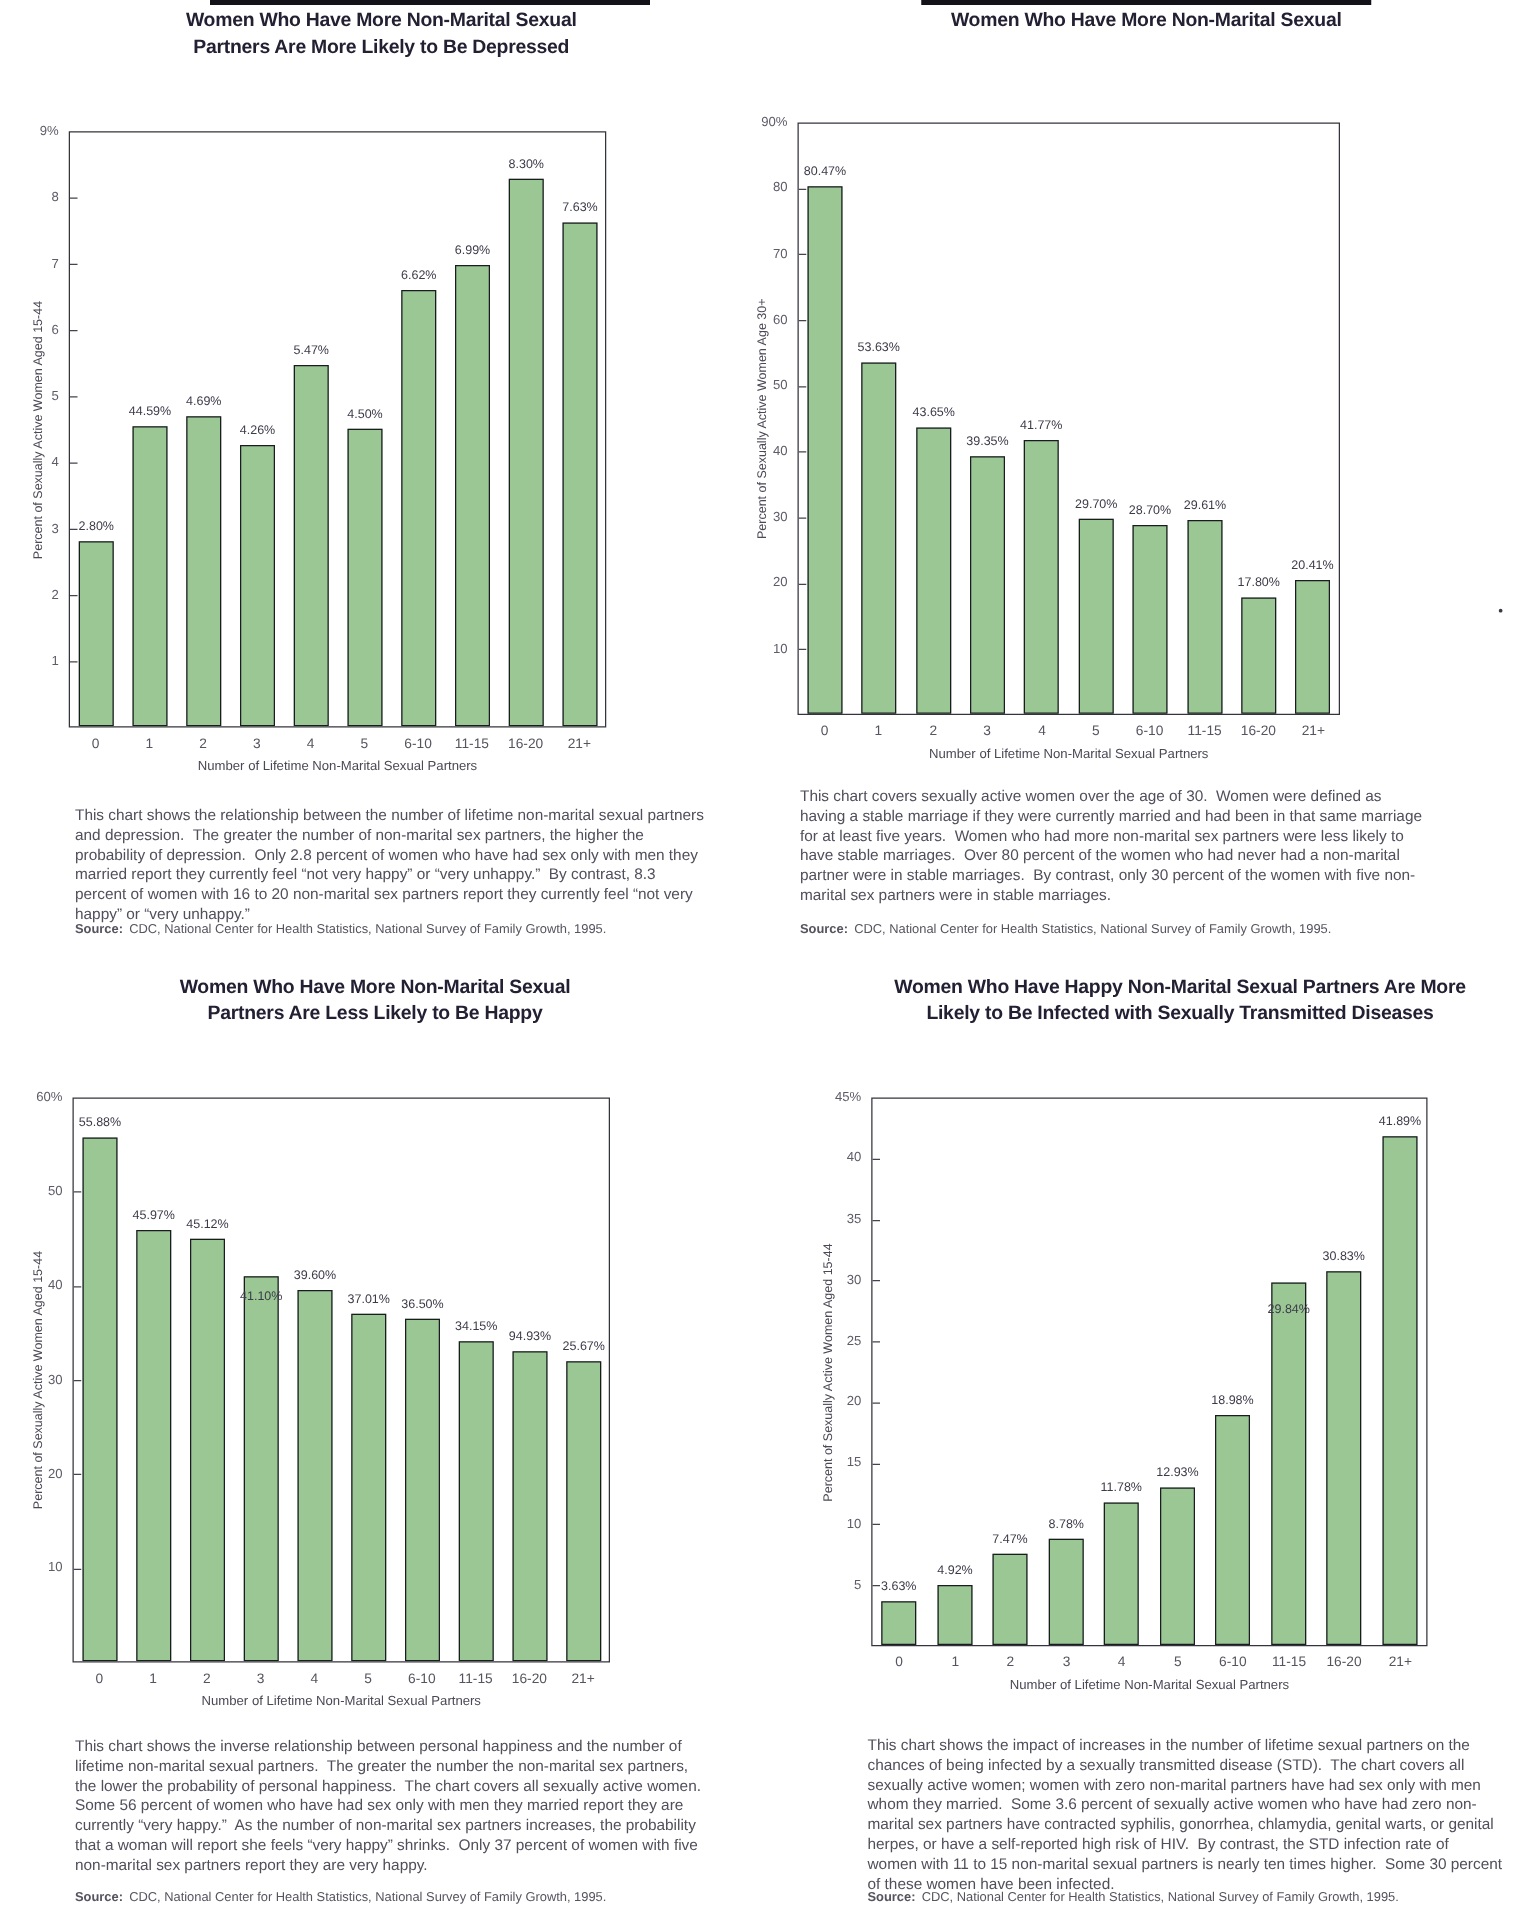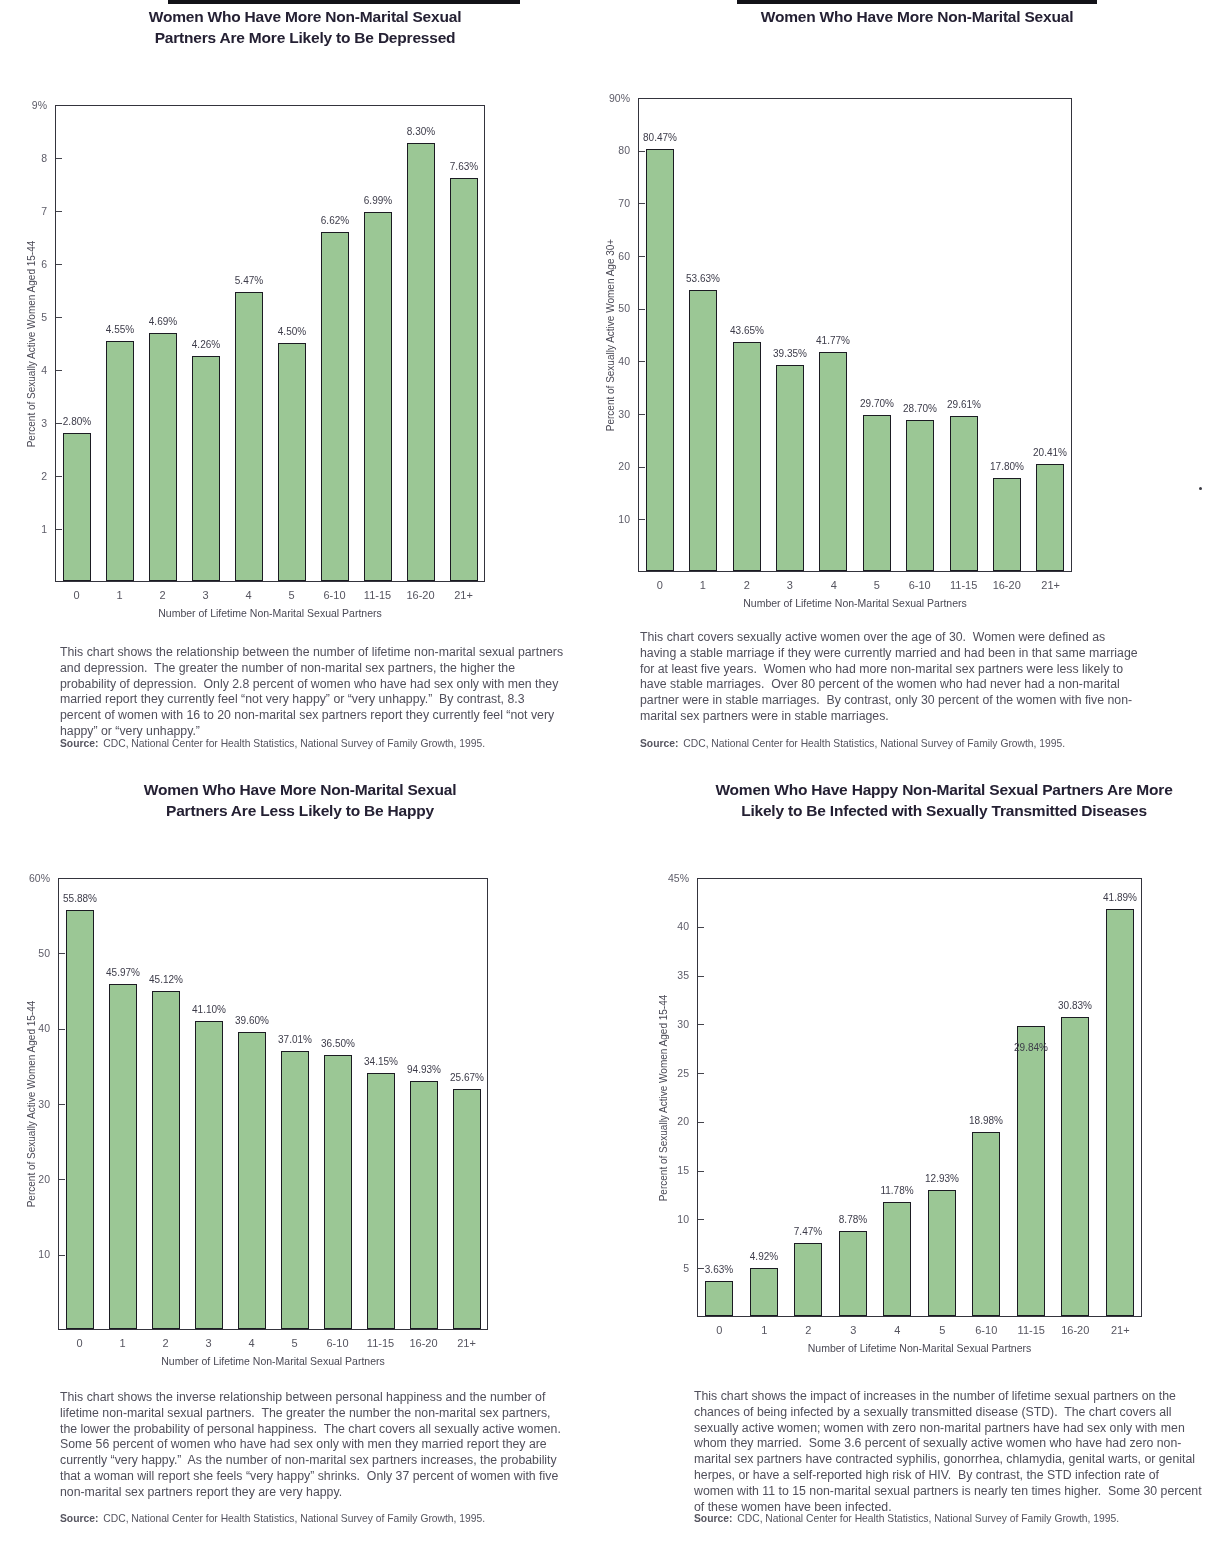--- a/index.html
+++ b/index.html
@@ -51,21 +51,21 @@
     <div class="y-tick-mark" style="left: 56px; top: 264px; width: 6px; background: rgb(68, 68, 76);"></div>
     <div class="y-tick-label" style="left: 3px; top: 204.5px; width: 44px; color: rgb(93, 92, 104);">7</div>
     <div class="y-tick-mark" style="left: 56px; top: 211px; width: 6px; background: rgb(68, 68, 76);"></div>
     <div class="y-tick-label" style="left: 3px; top: 151.5px; width: 44px; color: rgb(93, 92, 104);">8</div>
     <div class="y-tick-mark" style="left: 56px; top: 158px; width: 6px; background: rgb(68, 68, 76);"></div>
     <div class="y-tick-label" style="left: 3px; top: 98.5px; width: 44px; color: rgb(93, 92, 104);">9%</div>
     <div class="bar" style="left: 63px; top: 433px; width: 28px; height: 148px; background: rgb(155, 199, 149); border: 1px solid rgb(27, 27, 34);"></div>
     <div class="bar-value-label" style="left: 42px; top: 416px; width: 70px; color: rgb(60, 59, 73);">2.80%</div>
     <div class="x-category-label" style="left: 50px; top: 589px; width: 53px; color: rgb(85, 84, 95);">0</div>
     <div class="bar" style="left: 106px; top: 341px; width: 28px; height: 240px; background: rgb(155, 199, 149); border: 1px solid rgb(27, 27, 34);"></div>
-    <div class="bar-value-label" style="left: 85px; top: 324px; width: 70px; color: rgb(60, 59, 73);">4.55%</div>
+    <div class="bar-value-label" style="left: 85px; top: 324px; width: 70px; color: rgb(60, 59, 73);">44.59%</div>
     <div class="x-category-label" style="left: 93px; top: 589px; width: 53px; color: rgb(85, 84, 95);">1</div>
     <div class="bar" style="left: 149px; top: 333px; width: 28px; height: 248px; background: rgb(155, 199, 149); border: 1px solid rgb(27, 27, 34);"></div>
     <div class="bar-value-label" style="left: 128px; top: 316px; width: 70px; color: rgb(60, 59, 73);">4.69%</div>
     <div class="x-category-label" style="left: 136px; top: 589px; width: 53px; color: rgb(85, 84, 95);">2</div>
     <div class="bar" style="left: 192px; top: 356px; width: 28px; height: 225px; background: rgb(155, 199, 149); border: 1px solid rgb(27, 27, 34);"></div>
     <div class="bar-value-label" style="left: 171px; top: 339px; width: 70px; color: rgb(60, 59, 73);">4.26%</div>
     <div class="x-category-label" style="left: 179px; top: 589px; width: 53px; color: rgb(85, 84, 95);">3</div>
     <div class="bar" style="left: 235px; top: 292px; width: 28px; height: 289px; background: rgb(155, 199, 149); border: 1px solid rgb(27, 27, 34);"></div>
     <div class="bar-value-label" style="left: 214px; top: 275px; width: 70px; color: rgb(60, 59, 73);">5.47%</div>
     <div class="x-category-label" style="left: 222px; top: 589px; width: 53px; color: rgb(85, 84, 95);">4</div>
@@ -162,21 +162,21 @@
     <div class="bar" style="left: 66px; top: 910px; width: 28px; height: 419px; background: rgb(155, 199, 149); border: 1px solid rgb(27, 27, 34);"></div>
     <div class="bar-value-label" style="left: 45px; top: 893px; width: 70px; color: rgb(60, 59, 73);">55.88%</div>
     <div class="x-category-label" style="left: 53px; top: 1337px; width: 53px; color: rgb(85, 84, 95);">0</div>
     <div class="bar" style="left: 109px; top: 984px; width: 28px; height: 345px; background: rgb(155, 199, 149); border: 1px solid rgb(27, 27, 34);"></div>
     <div class="bar-value-label" style="left: 88px; top: 967px; width: 70px; color: rgb(60, 59, 73);">45.97%</div>
     <div class="x-category-label" style="left: 96px; top: 1337px; width: 53px; color: rgb(85, 84, 95);">1</div>
     <div class="bar" style="left: 152px; top: 991px; width: 28px; height: 338px; background: rgb(155, 199, 149); border: 1px solid rgb(27, 27, 34);"></div>
     <div class="bar-value-label" style="left: 131px; top: 974px; width: 70px; color: rgb(60, 59, 73);">45.12%</div>
     <div class="x-category-label" style="left: 139px; top: 1337px; width: 53px; color: rgb(85, 84, 95);">2</div>
     <div class="bar" style="left: 195px; top: 1021px; width: 28px; height: 308px; background: rgb(155, 199, 149); border: 1px solid rgb(27, 27, 34);"></div>
-    <div class="bar-value-label" style="left: 174px; top: 1004px; width: 70px; color: rgb(60, 59, 73);">41.10%</div>
+    <div class="bar-value-label" style="left: 174px; top: 1032px; width: 70px; color: rgb(60, 59, 73);">41.10%</div>
     <div class="x-category-label" style="left: 182px; top: 1337px; width: 53px; color: rgb(85, 84, 95);">3</div>
     <div class="bar" style="left: 238px; top: 1032px; width: 28px; height: 297px; background: rgb(155, 199, 149); border: 1px solid rgb(27, 27, 34);"></div>
     <div class="bar-value-label" style="left: 217px; top: 1015px; width: 70px; color: rgb(60, 59, 73);">39.60%</div>
     <div class="x-category-label" style="left: 225px; top: 1337px; width: 53px; color: rgb(85, 84, 95);">4</div>
     <div class="bar" style="left: 281px; top: 1051px; width: 28px; height: 278px; background: rgb(155, 199, 149); border: 1px solid rgb(27, 27, 34);"></div>
     <div class="bar-value-label" style="left: 260px; top: 1034px; width: 70px; color: rgb(60, 59, 73);">37.01%</div>
     <div class="x-category-label" style="left: 268px; top: 1337px; width: 53px; color: rgb(85, 84, 95);">5</div>
     <div class="bar" style="left: 324px; top: 1055px; width: 28px; height: 274px; background: rgb(155, 199, 149); border: 1px solid rgb(27, 27, 34);"></div>
     <div class="bar-value-label" style="left: 303px; top: 1038px; width: 70px; color: rgb(60, 59, 73);">36.50%</div>
     <div class="x-category-label" style="left: 311px; top: 1337px; width: 53px; color: rgb(85, 84, 95);">6-10</div>

